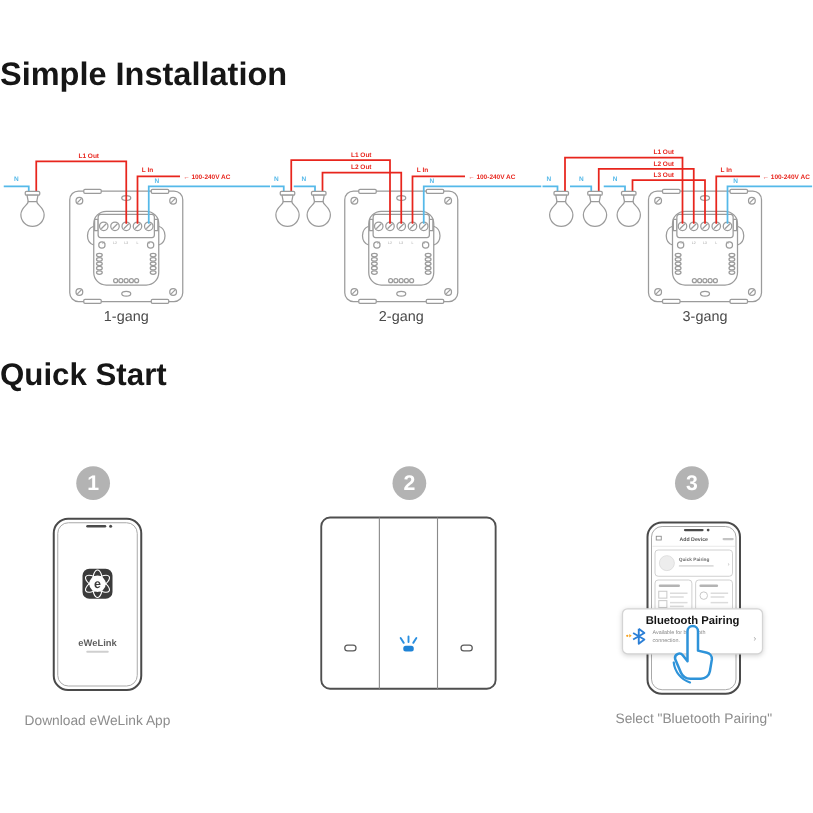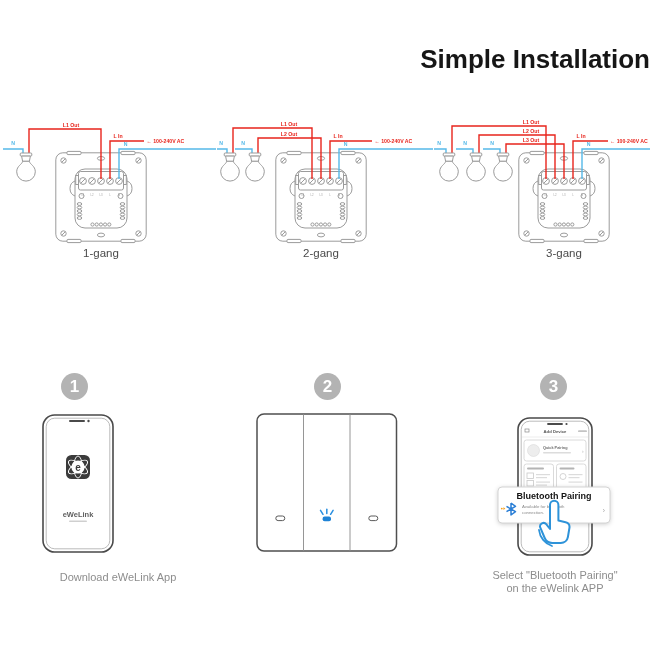--- a/index.html
+++ b/index.html
@@ -1,21 +1,21 @@
 <!DOCTYPE html>
 <html><head>
 <meta charset="utf-8">
 <style>
   html,body { margin:0; padding:0; background:#fff; }
   .page {
     position:relative; width:650px; height:650px; background:#ffffff;
     font-family:"Liberation Sans", sans-serif; overflow:hidden;
   }
   .section-title {
-    position:absolute; left:0; width:100%; text-align:right;
+    position:absolute; left:0; width:100%; text-align:left;
     font-weight:700; color:#161616; margin:0;
   }
   .t-install { top:44px; font-size:26px; }
   .t-quick   { top:286px; font-size:25px; }
   svg { position:absolute; overflow:visible; font-family:"Liberation Sans", sans-serif; }
   .diag { top:100px; width:216px; height:165px; }
   #d1 { left:0; } #d2 { left:217px; } #d3 { left:434px; }
 
   .wire-red  { stroke:#e8251d; stroke-width:1.4; fill:none; }
   .wire-blue { stroke:#55b9e9; stroke-width:1.4; fill:none; }
@@ -27,21 +27,21 @@
 
   .badge {
     position:absolute; top:373px; width:27px; height:27px; border-radius:50%;
     background:#b3b3b3; color:#fff; font-weight:bold; font-size:17px;
     display:flex; align-items:center; justify-content:center;
   }
   .step-caption {
     position:absolute; width:156px; text-align:center;
     color:#8d8d8d; font-size:11px; line-height:1.15; top:571px;
   }
-  #cap1 { left:0;padding-left:40px; } #cap2 { left:249px; } #cap3 { left:477px; top:569px; }
+  #cap1 { left:0; } #cap2 { left:249px; } #cap3 { left:477px; top:569px; }
 
   #phone1 { left:40px; top:413px; width:76px; height:142px; }
   #switch2 { left:254px; top:411px; width:146px; height:144px; }
   #phone3 { left:492px; top:414px; width:126px; height:148px; }
 
   .dev-outline { stroke:#4a4a4a; stroke-width:1.6; fill:#fff; }
   .dev-inner   { stroke:#a9a9a9; stroke-width:0.8; fill:none; }
   .popup { filter: drop-shadow(0 1.5px 2px rgba(0,0,0,0.18)); }
 </style>
 </head>
@@ -178,20 +178,21 @@
     <text class="lbl-blue" x="58" y="45">N</text>
     <text class="lbl-red" x="97" y="23.5">L1 Out</text>
     <text class="lbl-red" x="97" y="32.5">L2 Out</text>
     <text class="lbl-red" x="97" y="41.5">L3 Out</text>
     <text class="lbl-red" x="147" y="37.5">L In</text>
     <text class="lbl-blue" x="154.5" y="46">N</text>
     <text class="lbl-mains" x="176" y="43.2">← 100-240V AC</text>
     <text class="diag-caption" x="130" y="156.5">3-gang</text>
   </svg>
 
+  <h1 class="section-title t-quick">Quick Start</h1>
 
   <div class="badge" style="left:61px">1</div>
   <div class="badge" style="left:314px">2</div>
   <div class="badge" style="left:540px">3</div>
 
   <svg id="phone1" viewBox="0 0 76 142">
     <rect class="dev-outline" x="3" y="2" width="70" height="137" rx="11.5"></rect>
     <rect class="dev-inner" x="6.2" y="5.2" width="63.6" height="130.6" rx="8.5"></rect>
     <line x1="30" y1="8" x2="44" y2="8" stroke="#4a4a4a" stroke-width="2" stroke-linecap="round"></line>
     <circle cx="48.5" cy="8" r="1.2" fill="#4a4a4a"></circle>
@@ -279,16 +280,15 @@
 
     <g>
       <path d="M47,116 a19,19 0 0 0 13,16" fill="none" stroke="#2e93d9" stroke-width="1.8" stroke-linecap="round"></path>
       <path d="M58,91 a4.2,4.2 0 0 1 8.4,0 V106.5 l7.2,1.7 a5,5 0 0 1 3.9,5.3 l-1.6,9.5 a7.2,7.2 0 0 1 -7.1,6 h-8.6 a8.2,8.2 0 0 1 -7.5,-5 l-4.6,-10.8 a3.5,3.5 0 0 1 6.1,-3 l3.8,4.8 z" fill="#fff" stroke="#2e93d9" stroke-width="2" stroke-linejoin="round"></path>
     </g>
   </svg>
 
   <div class="step-caption" id="cap1">Download eWeLink App</div>
   <div class="step-caption" id="cap3">
     <div>Select "Bluetooth Pairing"</div>
-    <div>on the eWelink APP</div>
   </div>
 
 </div>
 
 </body></html>

